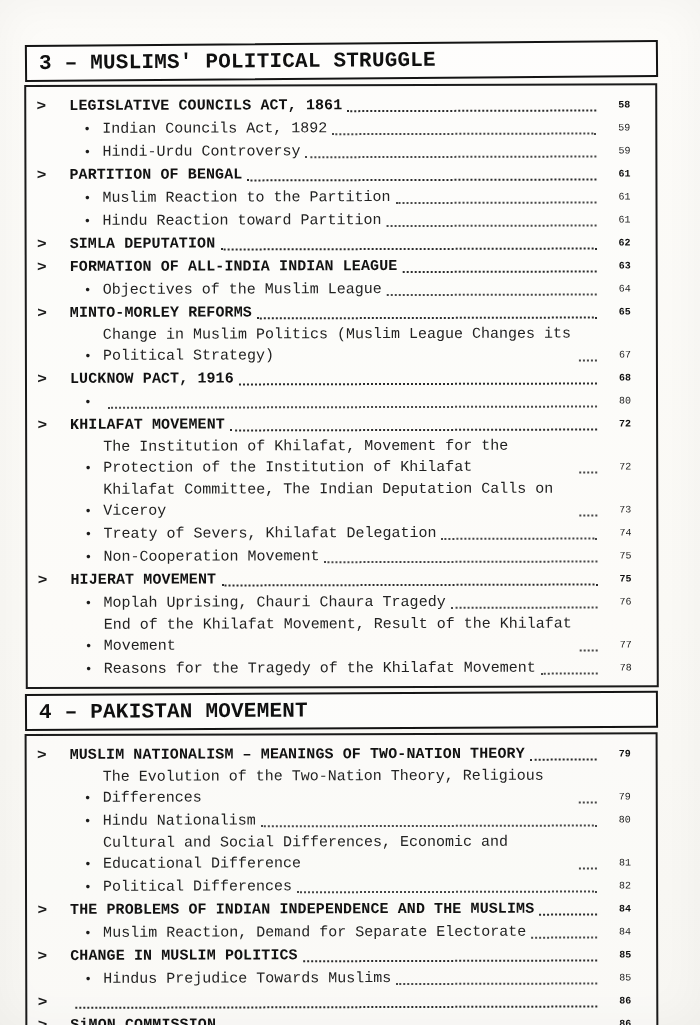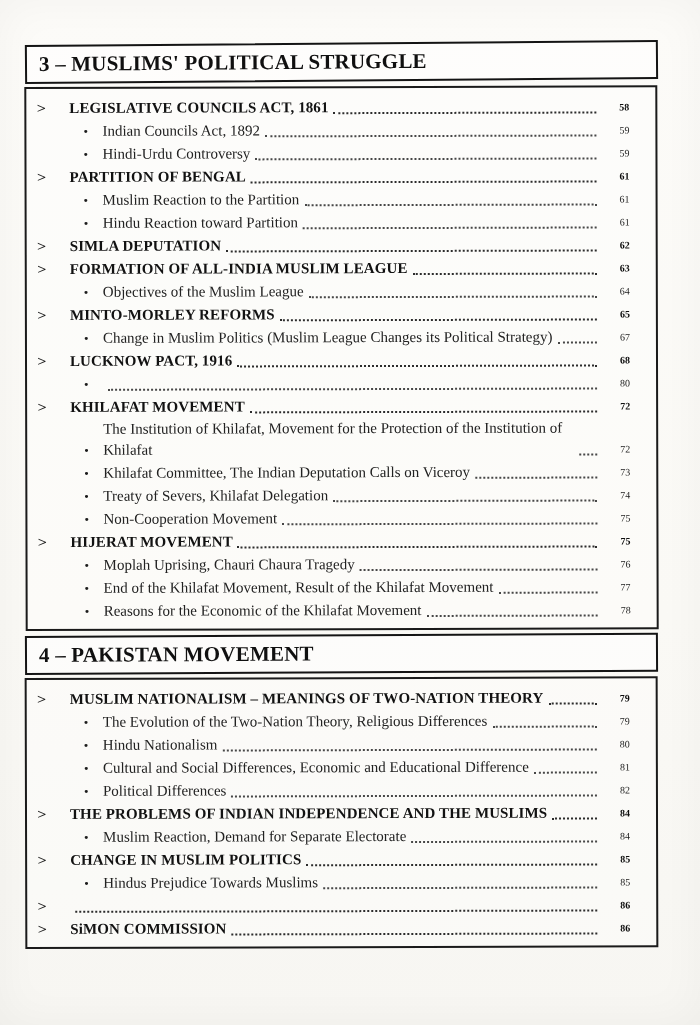--- a/index.html
+++ b/index.html
@@ -1,21 +1,21 @@
 <!DOCTYPE html>
 <html><head>
 <meta charset="utf-8">
 <style>
   html,body{margin:0;padding:0;}
   body{width:700px;height:1025px;background:#ffffff;}
   .page{
     position:relative;width:700px;height:1025px;overflow:hidden;
     background:linear-gradient(180deg,#fcfbf8 0%,#faf9f5 60%,#f7f6f2 100%);
     box-shadow:inset 0 0 45px rgba(0,0,0,0.04);
-    font-family:Liberation Serif, serif;color:#1d1d1d;
+    font-family:Liberation Mono, monospace;color:#1d1d1d;
   }
   .toc-block{margin-left:25px;width:633px;}
   .block-3{margin-top:45px;}
   .block-4{margin-top:5px;}
   .header-box{
     border:2.5px solid #141414;background:rgba(255,255,255,0.55);
     padding:5px 10px 5px 12px;transform:rotate(-0.45deg);transform-origin:left center;
   }
   .block-4 .header-box{transform:rotate(-0.3deg);}
   .header-box h2{
@@ -84,21 +84,21 @@
           <span class="page-num">61</span>
         </div>
         <div class="entry heading">
           <span class="marker">&gt;</span>
           <span class="text">SIMLA DEPUTATION</span>
           <span class="dots"></span>
           <span class="page-num">62</span>
         </div>
         <div class="entry heading">
           <span class="marker">&gt;</span>
-          <span class="text">FORMATION OF ALL-INDIA MUSLIM LEAGUE</span>
+          <span class="text">FORMATION OF ALL-INDIA INDIAN LEAGUE</span>
           <span class="dots"></span>
           <span class="page-num">63</span>
         </div>
         <div class="entry sub">
           <span class="marker">•</span>
           <span class="text">Objectives of the Muslim League</span>
           <span class="dots"></span>
           <span class="page-num">64</span>
         </div>
         <div class="entry heading">
@@ -167,21 +167,21 @@
           <span class="page-num">76</span>
         </div>
         <div class="entry sub">
           <span class="marker">•</span>
           <span class="text">End of the Khilafat Movement, Result of the Khilafat Movement</span>
           <span class="dots"></span>
           <span class="page-num">77</span>
         </div>
         <div class="entry sub">
           <span class="marker">•</span>
-          <span class="text">Reasons for the Economic of the Khilafat Movement</span>
+          <span class="text">Reasons for the Tragedy of the Khilafat Movement</span>
           <span class="dots"></span>
           <span class="page-num">78</span>
         </div>
       </div>
   </section>
 
   <section class="toc-block block-4">
     <div class="header-box">
       <h2>4 – PAKISTAN MOVEMENT</h2>
     </div>

